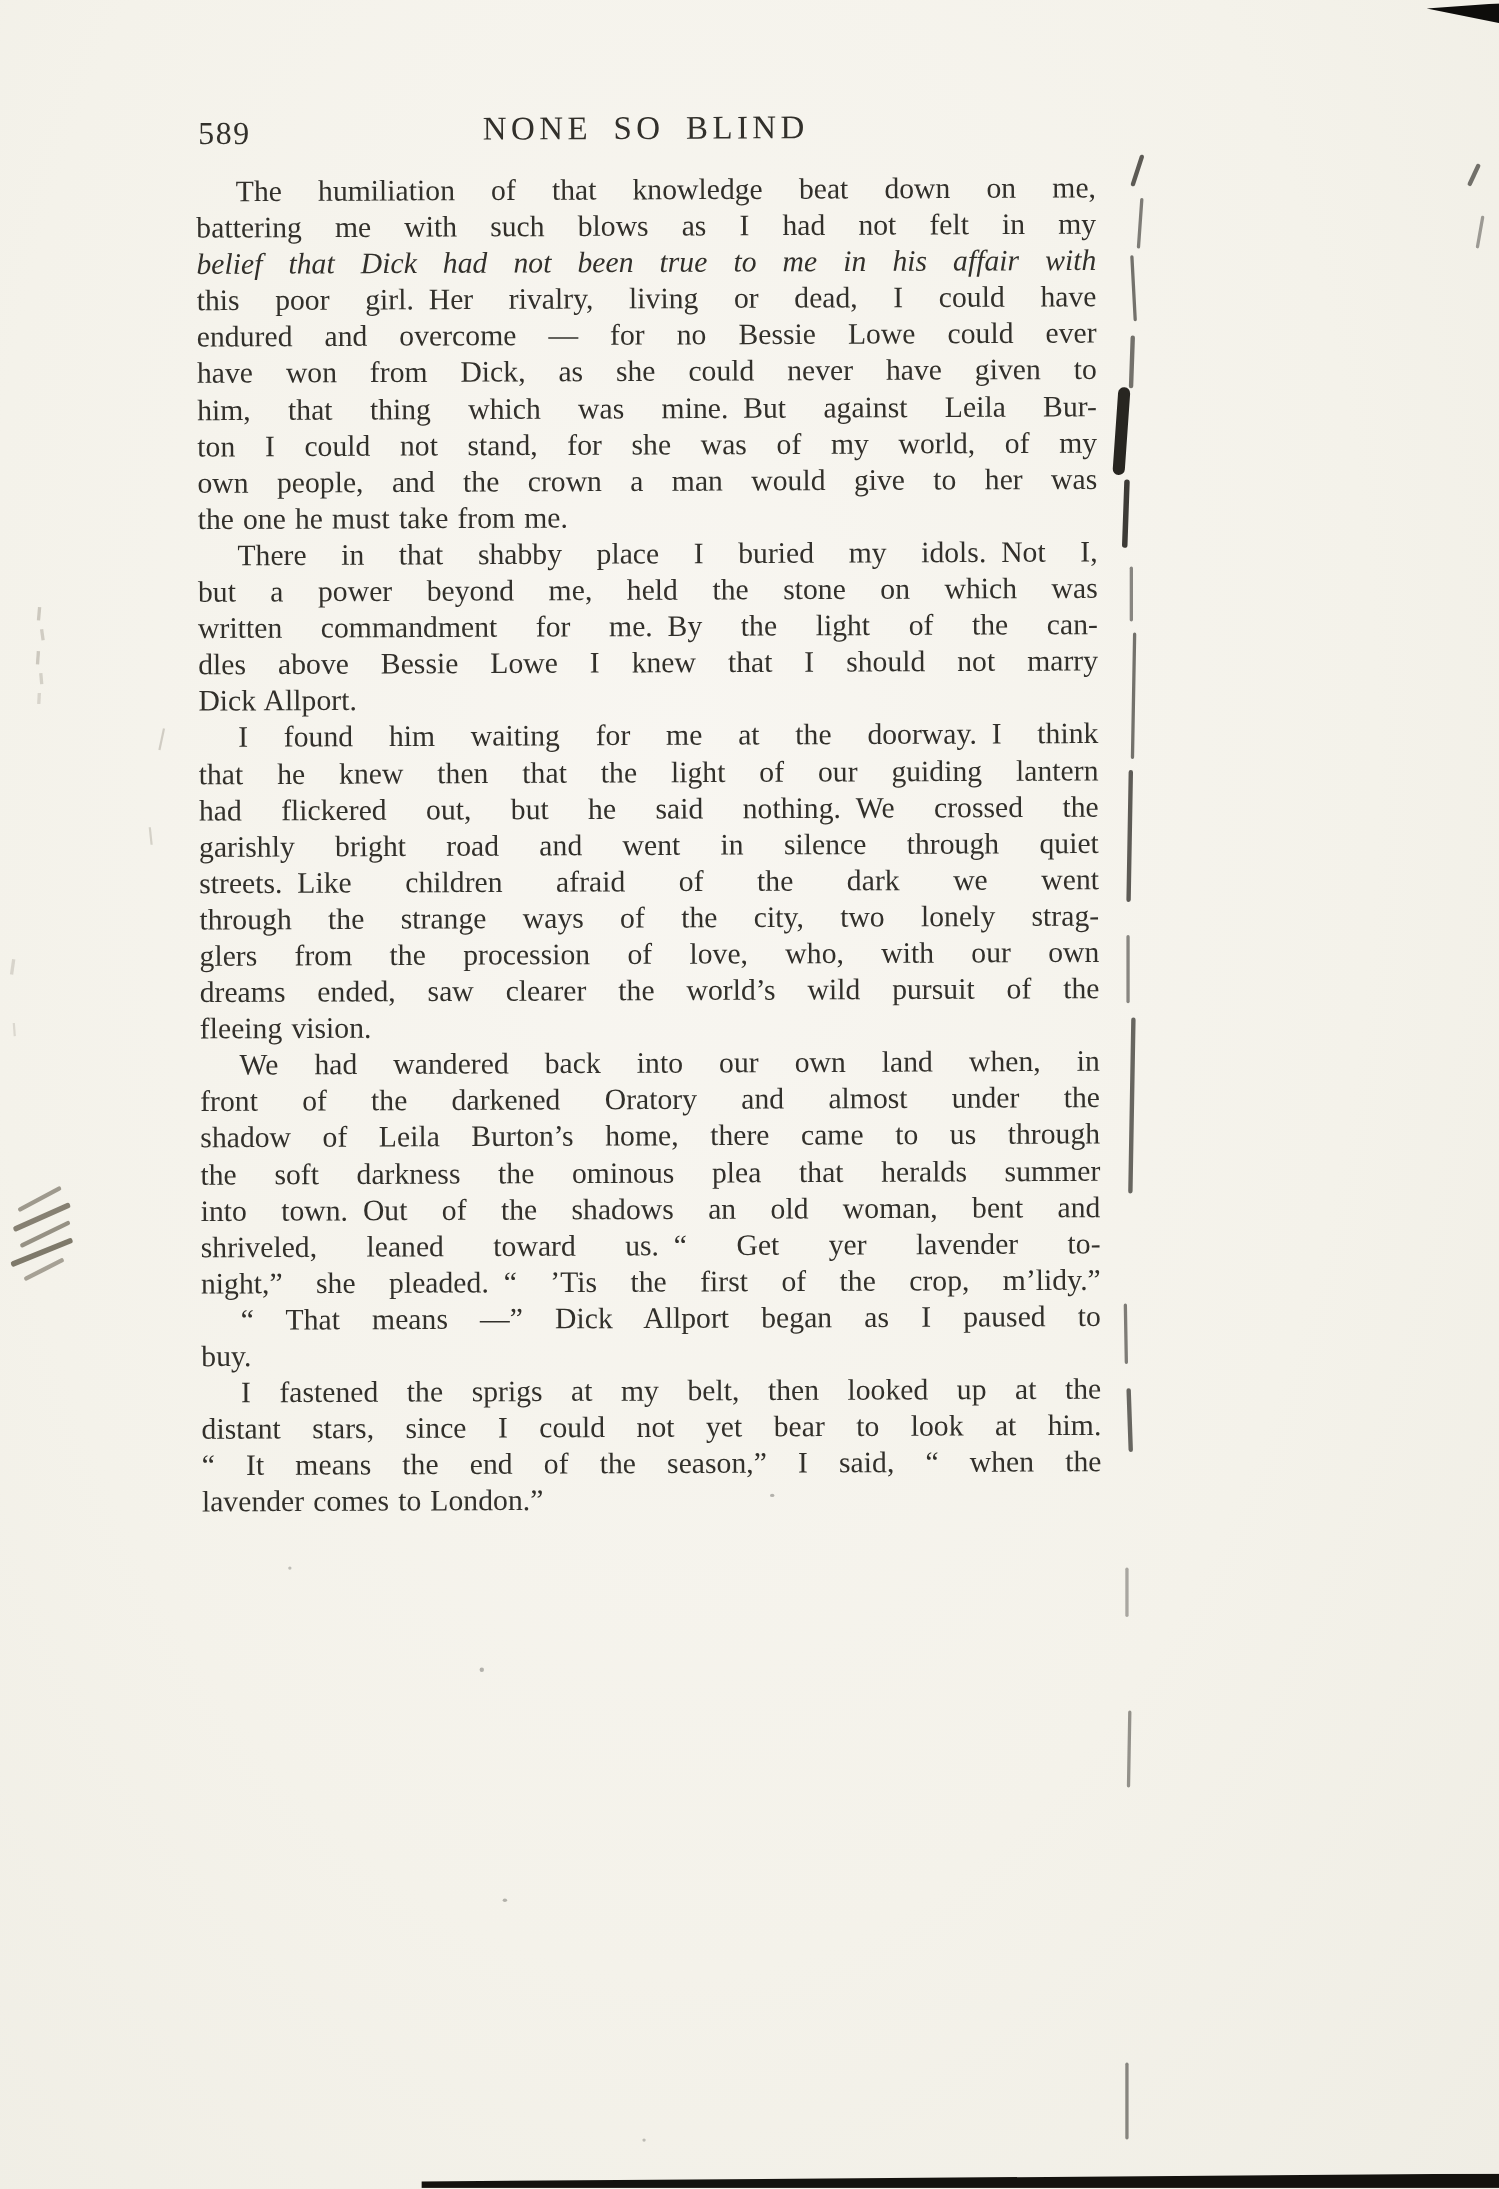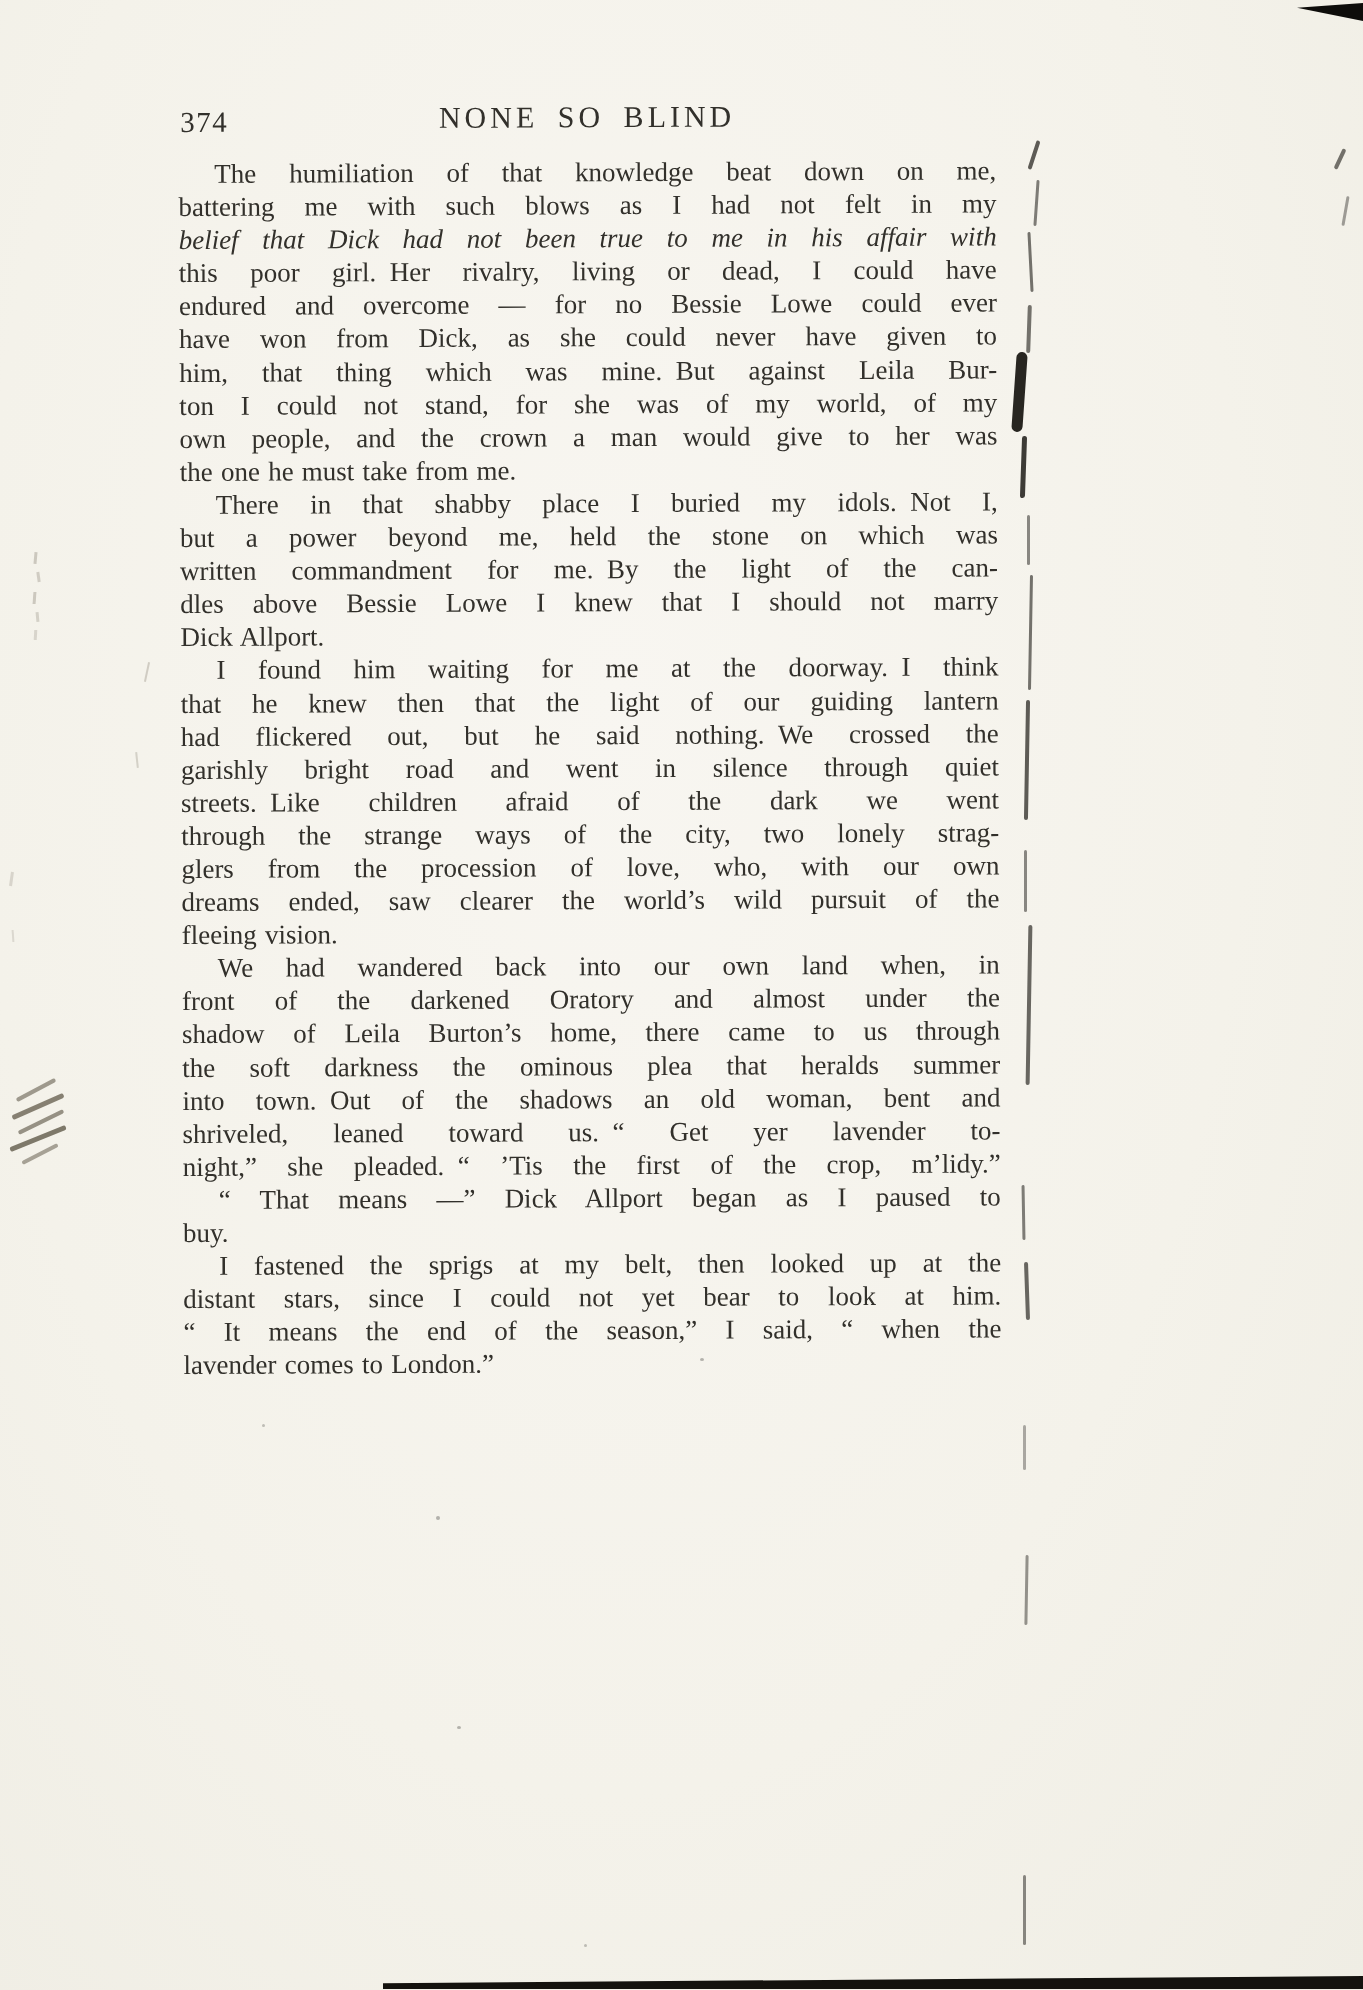--- a/index.html
+++ b/index.html
@@ -85,21 +85,21 @@
   }
 </style>
 </head>
 <body>
 
 <div class="page">
 
   <div class="content">
 
     <div class="header">
-      <span class="page-number">374</span>
+      <span class="page-number">589</span>
       <span class="running-title">NONE SO BLIND</span>
     </div>
 
     <div class="text-block">
 
       <div class="para">
         <div class="line first">The humiliation of that knowledge beat down on me,</div>
         <div class="line">battering me with such blows as I had not felt in my</div>
         <div class="line italic">belief that Dick had not been true to me in his affair with</div>
         <div class="line">this poor girl. Her rivalry, living or dead, I could have</div>

